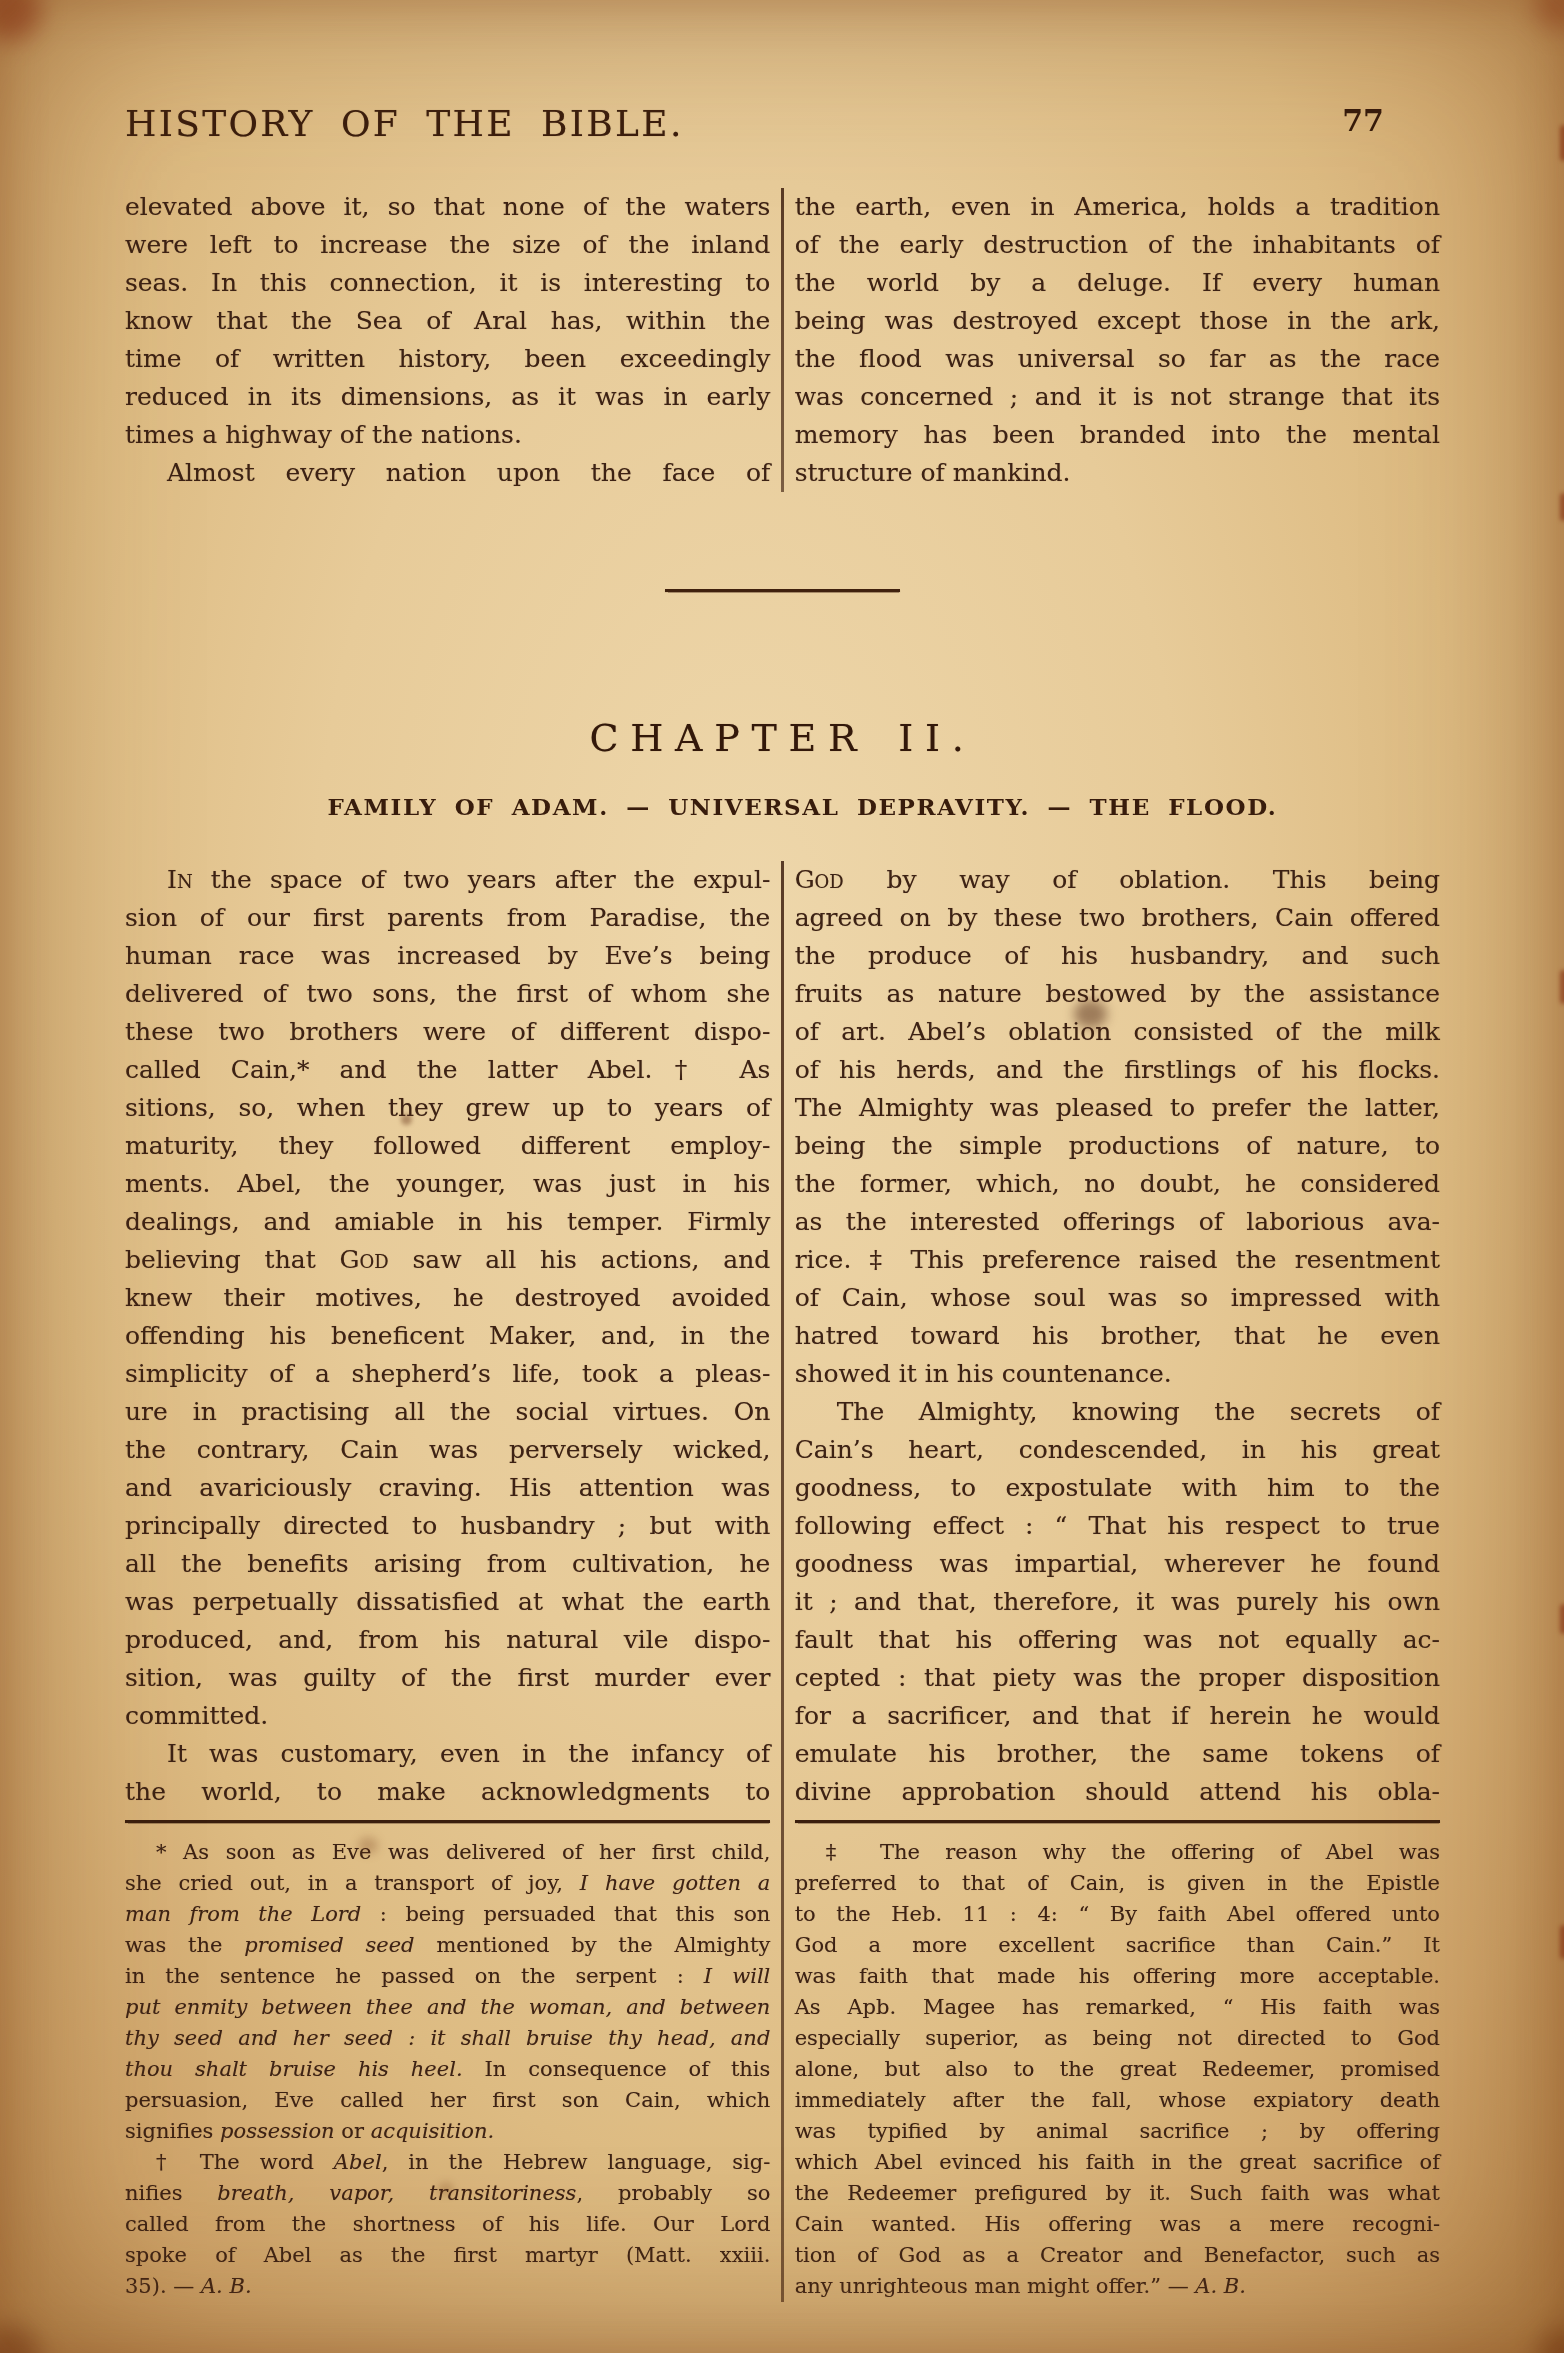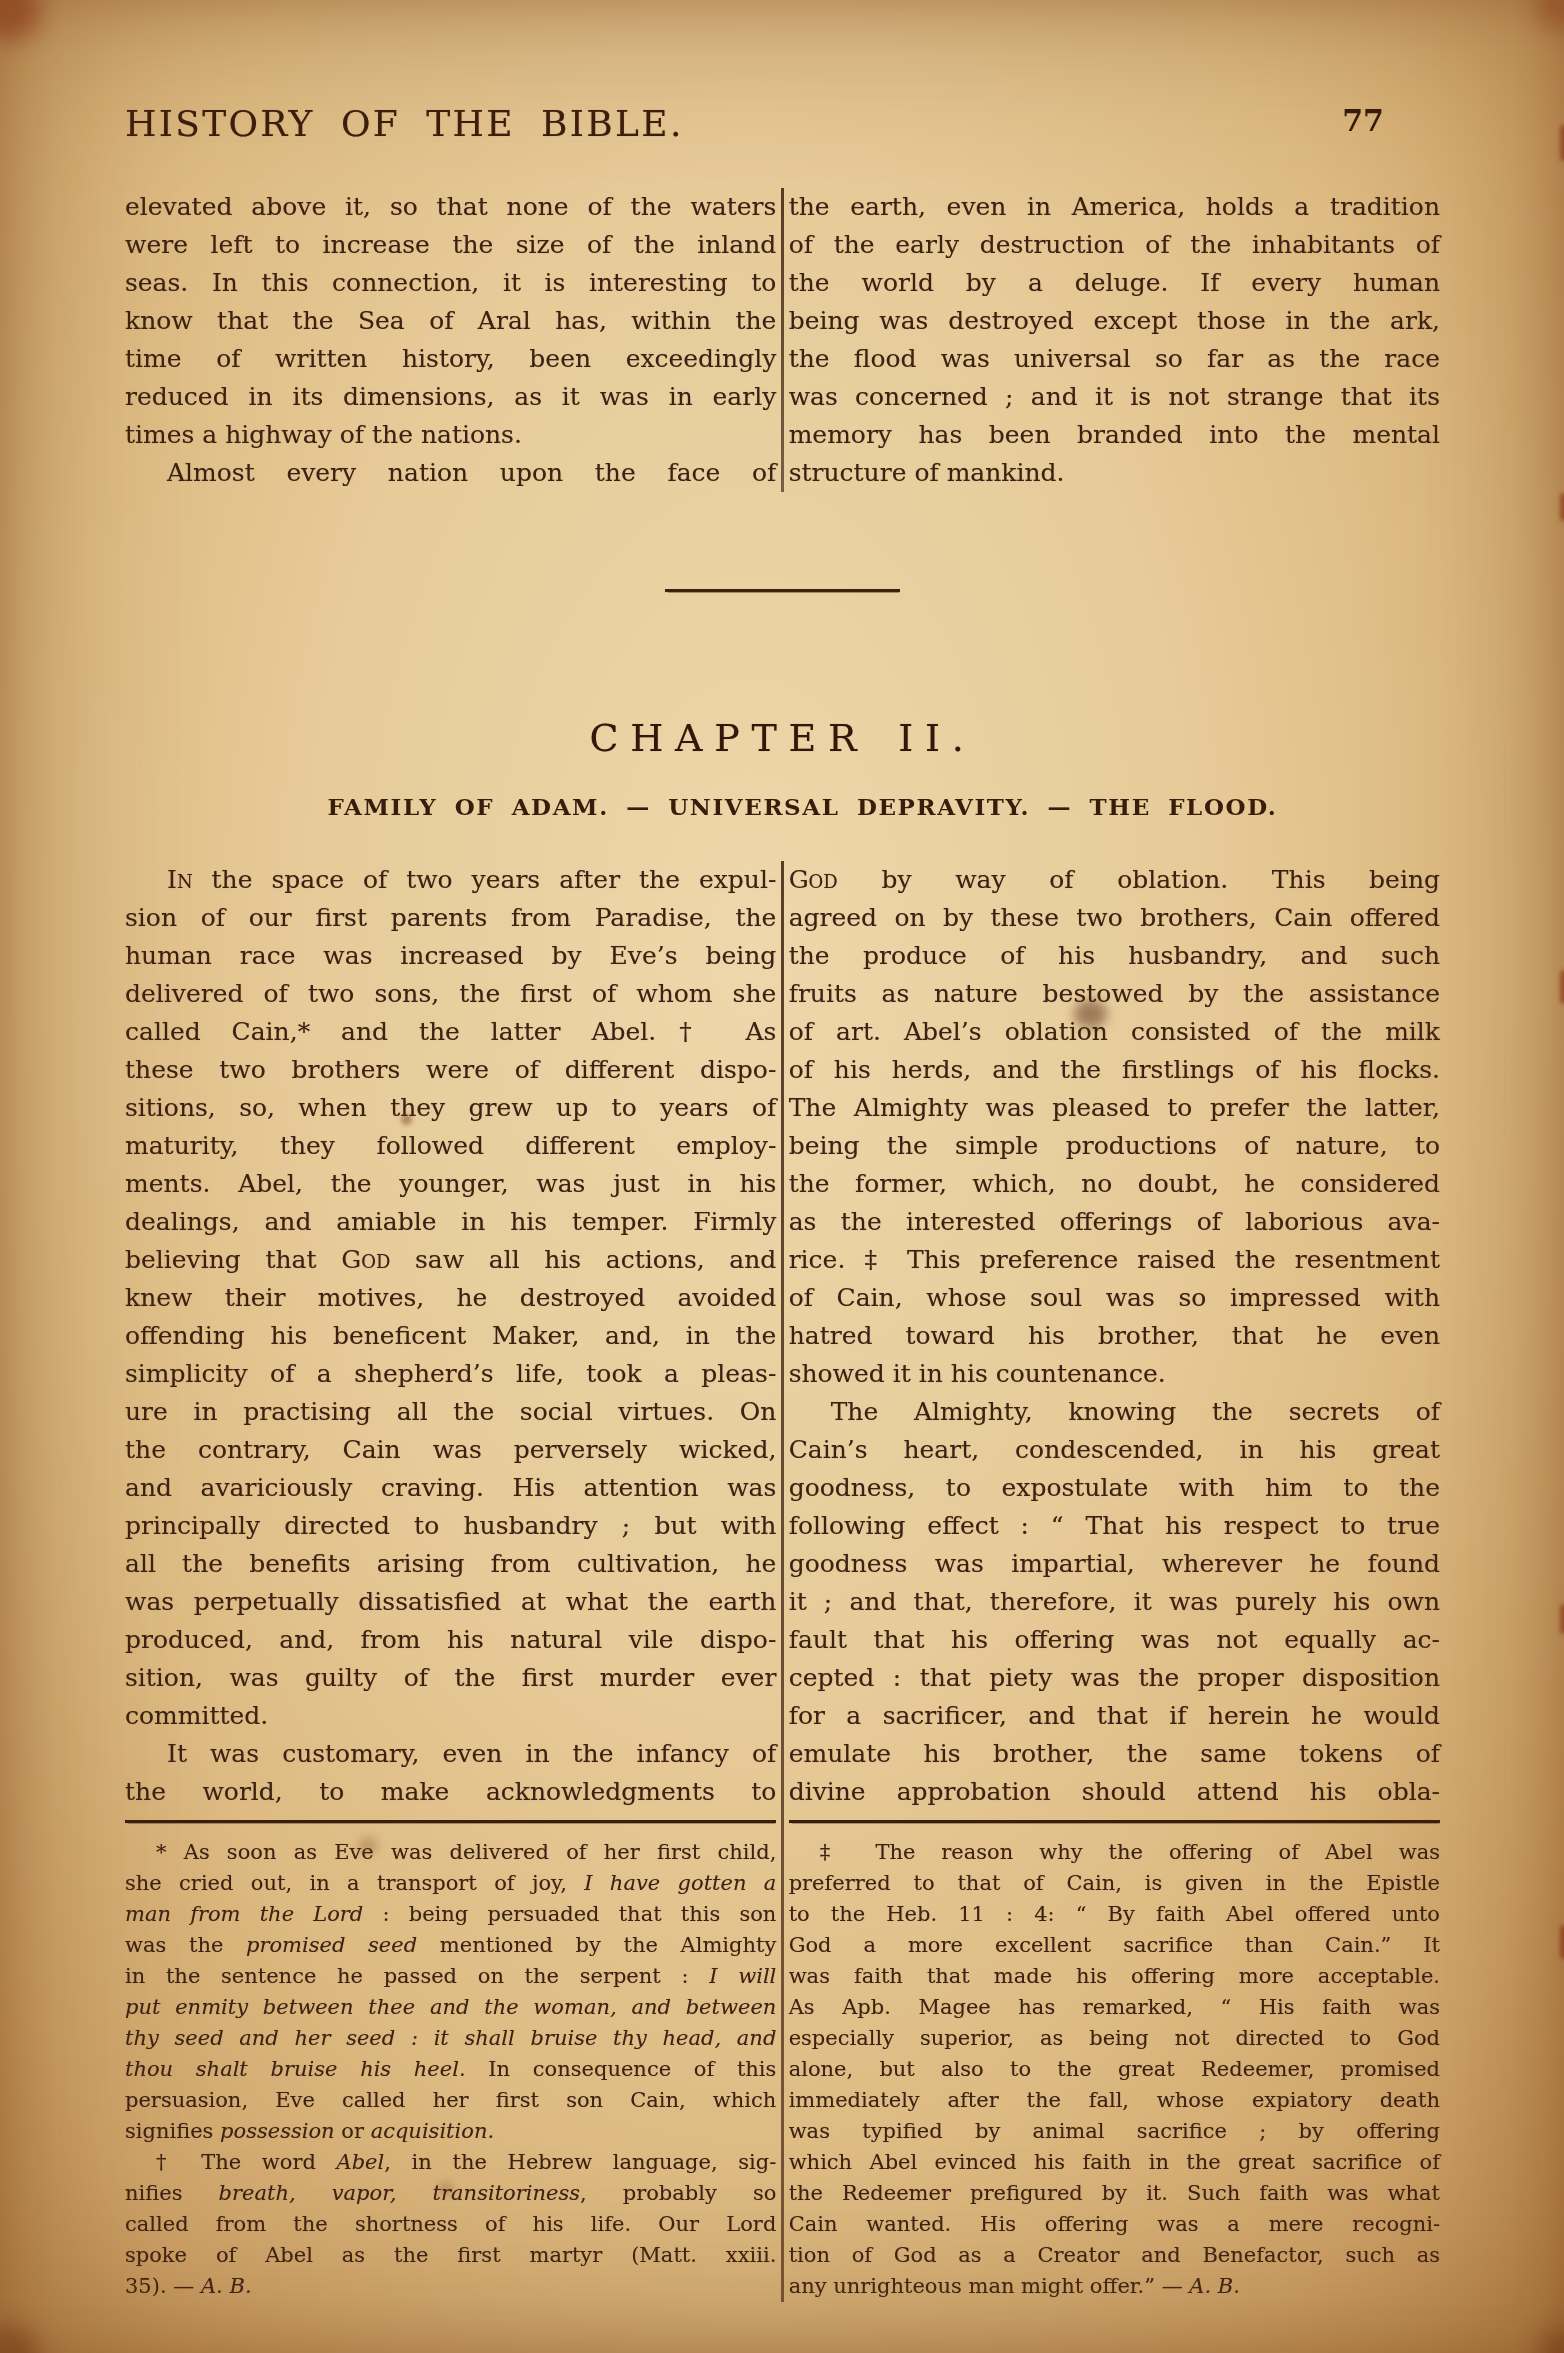--- a/index.html
+++ b/index.html
@@ -11,21 +11,21 @@
   .vignette{position:absolute; inset:0; pointer-events:none;
     box-shadow: inset 0 0 172px rgba(122,72,26,.50), inset 0 0 47px rgba(140,60,18,.30);}
   .corner-mark{position:absolute; border-radius:50%; filter:blur(12.5px); background:rgba(134,26,8,.55);}
   .edge-mark{position:absolute; right:-3.1px; width:8.6px; border-radius:4.7px; filter:blur(2.3px); background:rgba(125,20,6,.55);}
   .stain{position:absolute; border-radius:50%; pointer-events:none;}
 
   .header{position:absolute; left:125px; top:103px; width:1315px; height:47px;}
   .header-title{text-align:left; font-size:36px; font-weight:normal; letter-spacing:2.3px; word-spacing:12.5px; color:#3a1d0d; text-shadow:0 0 0.8px rgba(58,29,13,.5);}
   .page-number{position:absolute; right:56px; top:0; font-size:30px; font-weight:bold; color:#351a0b;}
 
-  .twocol{position:absolute; left:125px; width:1315px; display:grid; grid-template-columns:1fr 2.3px 1fr; column-gap:5px;}
+  .twocol{position:absolute; left:125px; width:1315px; display:grid; grid-template-columns:1fr 2.3px 1fr; column-gap:11px;}
   .top-section{top:188px;}
   .main-section{top:861px;}
   .vdivider{background:linear-gradient(to bottom, rgba(64,33,16,.85), rgba(64,33,16,.65)); width:2.3px;}
 
   .bodytext{font-size:25px; line-height:38px; text-shadow:0 0 0.8px rgba(61,34,20,.35);}
   .line{text-align:justify; text-align-last:justify; white-space:normal;}
   .line.last{text-align-last:left;}
   .bodytext .line.indent{text-indent:42px;}
   .it{font-style:italic;}
   .sc{font-variant:small-caps;}
@@ -78,22 +78,22 @@
   <div class="chapter-title">CHAPTER II.</div>
   <div class="chapter-subtitle">FAMILY OF ADAM. — UNIVERSAL DEPRAVITY. — THE FLOOD.</div>
 
   <div class="twocol main-section">
     <div>
       <div class="bodytext">
           <div class="line indent"><span class="sc">In</span><span> the space of two years after the expul-</span></div>
           <div class="line">sion of our first parents from Paradise, the</div>
           <div class="line">human race was increased by Eve’s being</div>
           <div class="line">delivered of two sons, the first of whom she</div>
+          <div class="line">these two brothers were of different dispo-</div>
           <div class="line">called Cain,* and the latter Abel.† As</div>
-          <div class="line">these two brothers were of different dispo-</div>
           <div class="line">sitions, so, when they grew up to years of</div>
           <div class="line">maturity, they followed different employ-</div>
           <div class="line">ments. Abel, the younger, was just in his</div>
           <div class="line">dealings, and amiable in his temper. Firmly</div>
           <div class="line"><span>believing that </span><span class="sc">God</span><span> saw all his actions, and</span></div>
           <div class="line">knew their motives, he destroyed avoided</div>
           <div class="line">offending his beneficent Maker, and, in the</div>
           <div class="line">simplicity of a shepherd’s life, took a pleas-</div>
           <div class="line">ure in practising all the social virtues. On</div>
           <div class="line">the contrary, Cain was perversely wicked,</div>

